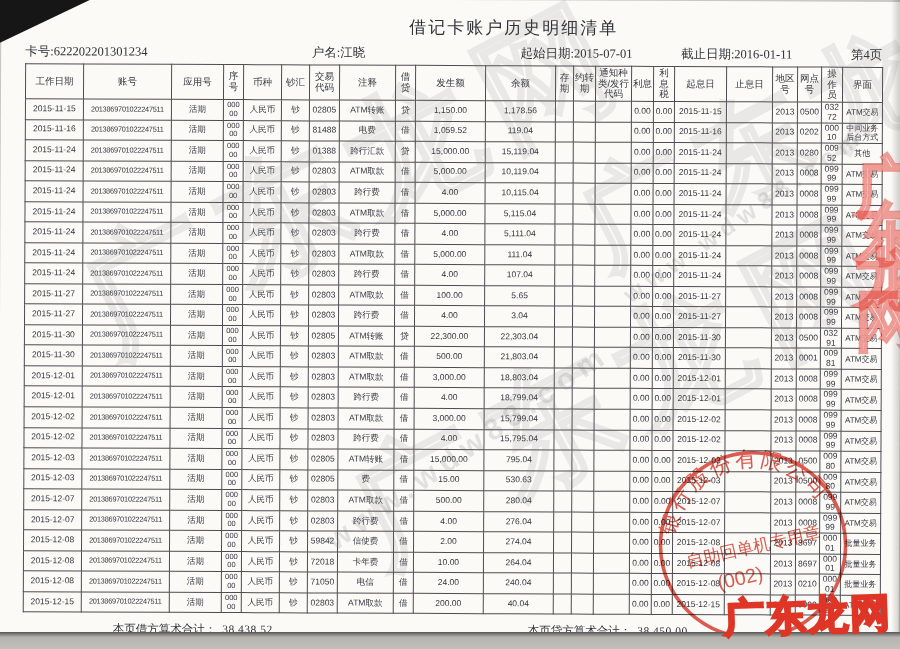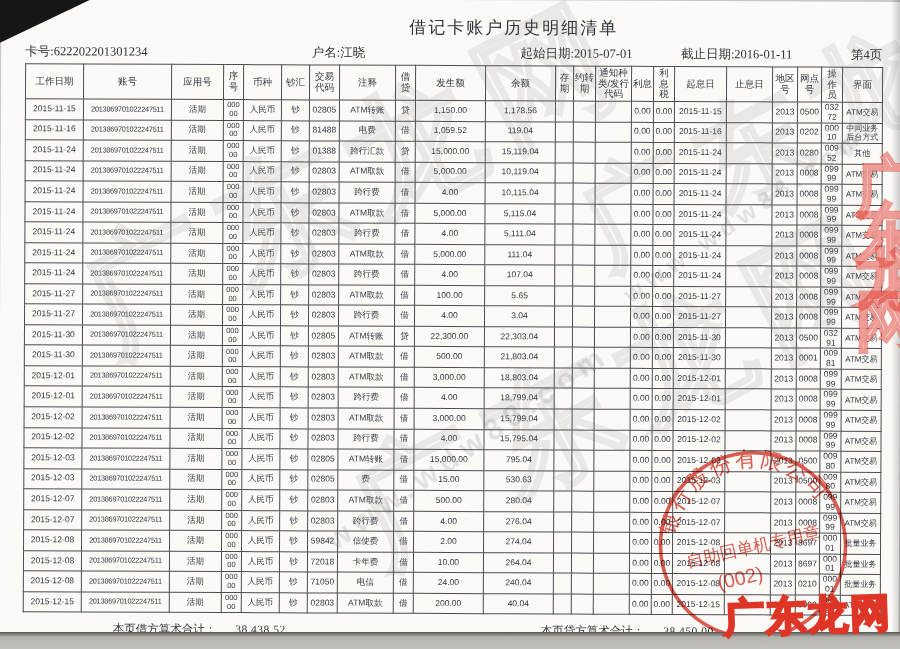--- a/index.html
+++ b/index.html
@@ -63,21 +63,21 @@
   td.acct{font-size:7.3px;letter-spacing:-0.2px;white-space:nowrap;}
   td.seq{font-size:7.5px;line-height:1.0;}
   td.ui{font-size:8px;}
   
   .totals{
     display:flex;font-family:"Liberation Serif", serif;
     font-size:11.5px;color:#2f3138;margin-top:9px;
   }
   .totals .t-debit{margin-left:90px;}
   .totals .t-credit{margin-left:255px;}
-  .totals b{font-weight:normal;margin-left:19px;letter-spacing:.5px;}
+  .totals b{font-weight:normal;margin-left:6px;letter-spacing:.5px;}
   
   .stamp{
     position:absolute;left:636px;top:438px;width:236px;height:212px;z-index:30;
     color:#d8392b;opacity:.82;transform:rotate(-13deg);
     mix-blend-mode:multiply;pointer-events:none;
   }
   
   .wm-site{
     position:absolute;z-index:5;pointer-events:none;
     color:rgba(100,100,100,0.16);font-weight:bold;font-size:30px;

